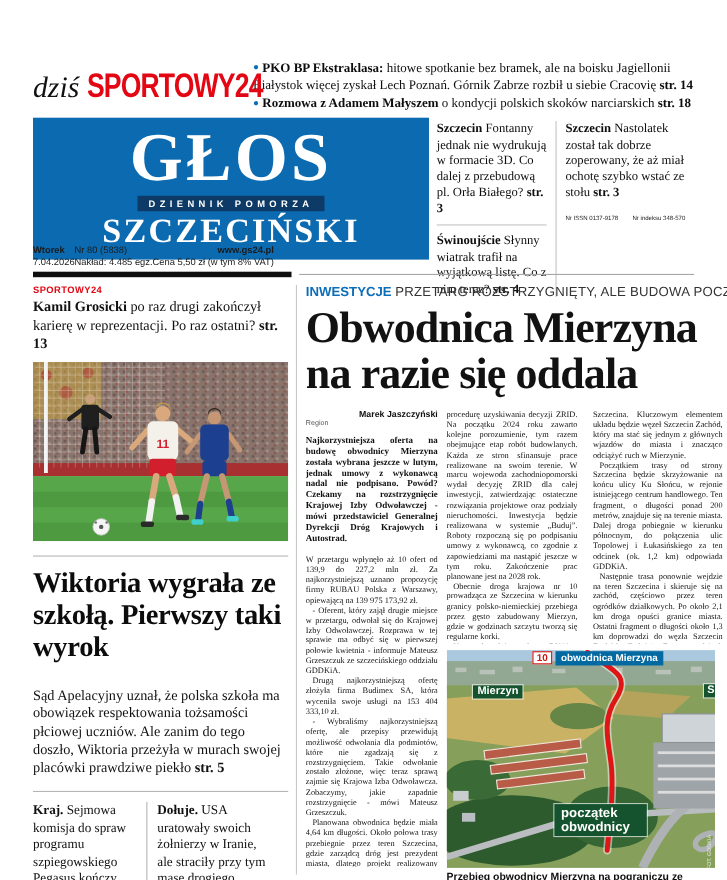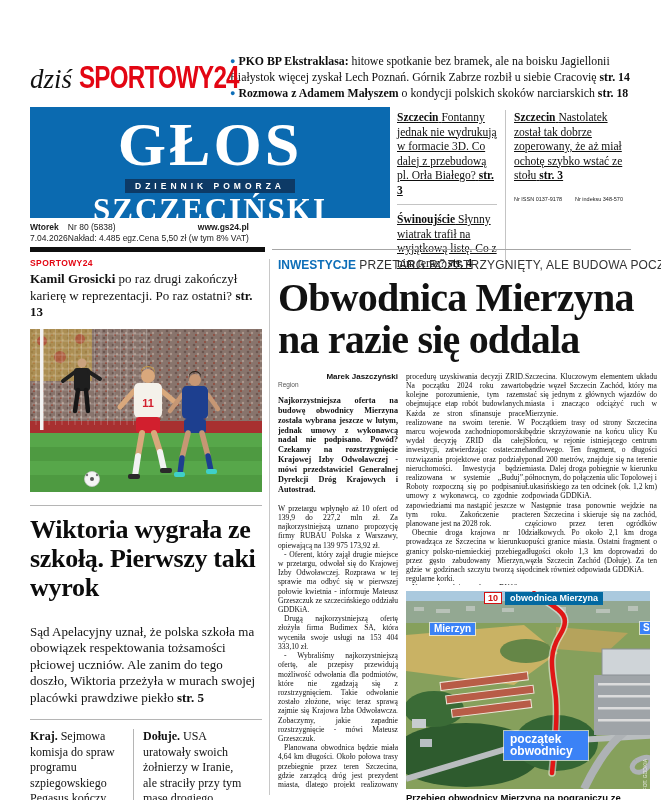--- a/index.html
+++ b/index.html
@@ -15,42 +15,42 @@
   .sportowy-logo { color:#e30613; font:700 31px "Liberation Sans", sans-serif;
                    letter-spacing:-1px; transform:scaleX(.78); transform-origin:left bottom;
                    display:inline-block; white-space:nowrap; }
   .strip-items { flex:1; font:11.8px/15.5px "Liberation Serif", serif; color:#0e0e0e; }
   .strip-item { margin:0; }
   .bullet { color:#0d6eb8; font-size:9px; margin-right:3px; position:relative; top:-1px; }
   .bullet::before { content:"●"; }
   .strip-item b, .pref { font-weight:700; }
 
   
-  .masthead-box { position:absolute; left:30px; top:107px; width:360px; height:111px;
+  .masthead-box { position:absolute; left:30px; top:107px; width:360px; height:129px;
                   background:#0b6ab0; color:#fff; text-align:center; }
   .glos { font:700 62px/1 "Liberation Serif", serif; letter-spacing:3px; padding-top:6px; }
   .banner { display:inline-block; background:#0d3a66; color:#fff;
             font:700 8.5px "Liberation Sans", sans-serif; letter-spacing:4px;
             padding:2px 10px; margin-top:-8px; position:relative; }
   .szczecinski { font:700 31px/1 "Liberation Serif", serif; letter-spacing:2px; margin-top:1px; }
 
   .info-row { position:absolute; left:30px; top:222px; width:360px; display:flex;
               font:8.5px/1.35 "Liberation Sans", sans-serif; color:#1a1a1a; }
   .info-col.right { text-align:right; }
   .info-b { font-weight:700; }
 
   .rule-thick { position:absolute; left:30px; top:247px; width:235px; height:5px; background:#0f0f0f; }
   .rule-thin  { position:absolute; left:272px; top:249px; width:359px; height:1px; background:#a6a6a6; }
   .v-divider  { position:absolute; left:269px; top:259px; width:1px; height:536px; background:#c8c8c8; }
 
   
   .briefs { position:absolute; left:397px; top:110px; width:234px; display:flex; }
   .brief-col { width:109px; }
   .brief-col.first { border-right:1px solid #c4c4c4; padding-right:8px; margin-right:8px; }
-  .brief { font:11.5px/14.5px "Liberation Serif", serif; color:#0e0e0e;text-decoration:underline; }
+  .brief { font:11.5px/14.5px "Liberation Serif", serif; color:#0e0e0e; }
   .brief-hr { border:0; border-top:1px solid #c4c4c4; margin:7px 0; }
   .issn-row { display:flex; justify-content:space-between; font:5.5px "Liberation Sans", sans-serif;
               color:#222; margin-top:13px; }
   .barcode-row { display:flex; align-items:flex-end; gap:5px; margin-top:2px; }
   .bars { width:112px; height:30px;
           background:repeating-linear-gradient(90deg,#000 0 1px,#fff 1px 2.2px,#000 2.2px 2.8px,#fff 2.8px 4.6px); }
   .digits { font:6.5px "DejaVu Sans Mono", monospace; letter-spacing:1.5px; margin-top:1px; color:#000; }
   .bc-small { text-align:center; }
   .bc-num { font:6.5px "Liberation Sans", sans-serif; text-align:right; padding-right:1px; }
   .bars-sm { width:15px; height:24px;
@@ -70,33 +70,33 @@
 
   
   .article { position:absolute; left:278px; top:258px; width:379px; }
   .kicker { font:700 12px "Liberation Sans", sans-serif; color:#0d6eb8; white-space:nowrap; }
   .kicker .kt { color:#333; font-weight:400; letter-spacing:.2px; }
   .headline { font:700 40px/1.06 "Liberation Serif", serif; letter-spacing:-.8px;
               margin:5px 0 10px; color:#121212; }
   .cols { display:flex; gap:8px; }
   .colA { width:120px; height:416px; overflow:hidden; }
   .col-wrap { width:251px; }
-  .cols23 { display:flex; gap:0; height:213px; overflow:hidden; }
+  .cols23 { display:flex; gap:14px; height:213px; overflow:hidden; }
   .colB { width:119px; }
   .colC { flex:1; }
   .byline-author { font:700 8px "Liberation Sans", sans-serif;text-align:right; }
   .byline-role { font:6.5px "Liberation Sans", sans-serif; color:#555; margin-bottom:8px; }
   .lead { font:700 8.2px/9.9px "Liberation Serif", serif; margin-bottom:9px; text-align:justify; }
   .body-p { font:7.6px/9.2px "Liberation Serif", serif; text-align:justify; }
   .body-p + .body-p { text-indent:6px; }
 
   
   .map-photo { position:relative; width:244px; height:198px; margin-top:6px; overflow:hidden; }
   .map-photo svg { display:block; }
-  .lbl-green { position:absolute; background:#3b82f6; color:#fff;
+  .lbl-green { position:absolute; background:#14532d; color:#fff;
                font:700 10px/1.05 "Liberation Sans", sans-serif; padding:1px 4px;
                box-shadow:0 0 0 1px rgba(255,255,255,.65); white-space:nowrap; }
   .lbl-mierzyn { left:24px; top:32px; }
   .lbl-start { left:98px; top:140px; font-size:12px; padding:2px 6px; white-space:normal; width:84px; }
   .lbl-edge { right:-2px; top:31px; max-width:12px; overflow:hidden; padding:1px 3px; }
   .route-wrap { position:absolute; left:78px; top:1px; display:flex; gap:3px; align-items:center; }
   .route-num { background:#fff; color:#d11212; border:1.5px solid #d11212;
                font:700 9px "Liberation Sans", sans-serif; padding:0 3px; }
   .route-name { background:#0369a1; color:#fff; font:700 9px "Liberation Sans", sans-serif; padding:1.5px 5px; }
   .map-credit { position:absolute; right:2px; bottom:30px; font:5px "Liberation Sans", sans-serif;

